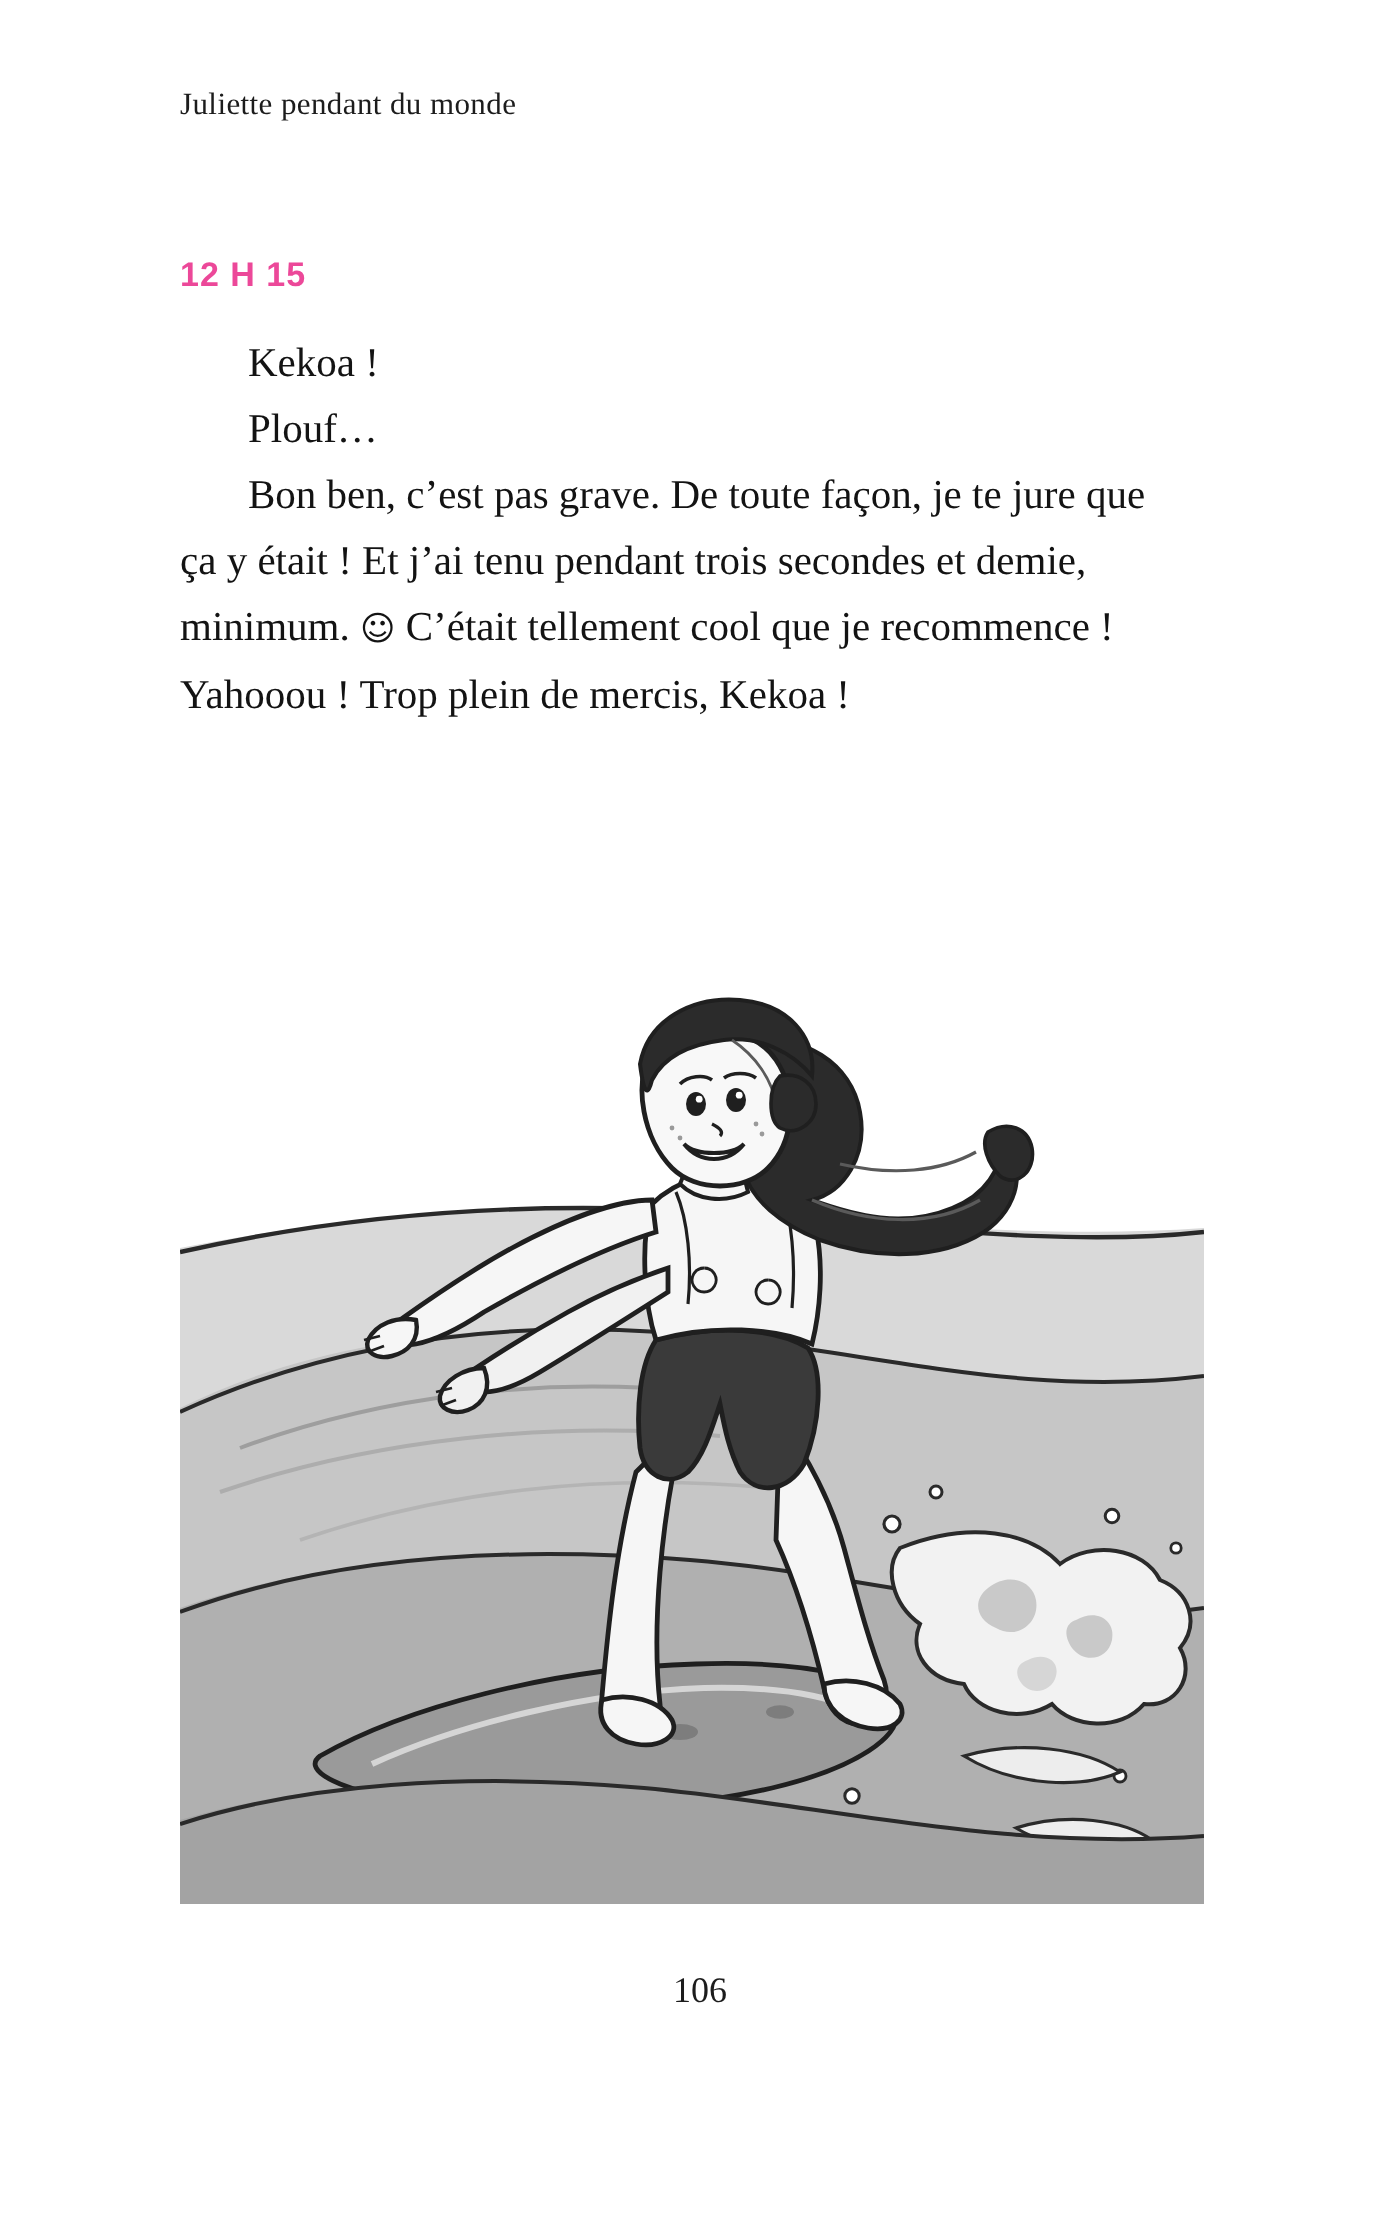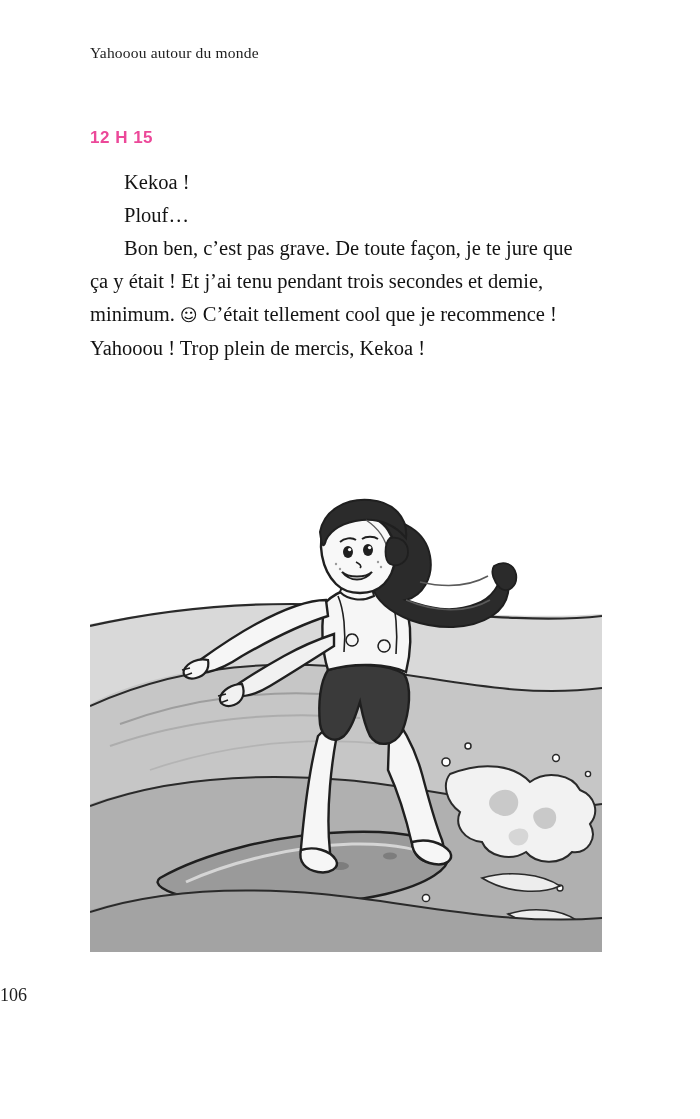--- a/index.html
+++ b/index.html
@@ -76,32 +76,32 @@
     background: #ffffff;
   }
   .figure svg {
     display: block;
   }
   .folio {
     position: absolute;
     left: 0;
     top: 985px;
     width: 700px;
-    text-align: left;
+    text-align: center;
     font-family: "Liberation Serif", serif;
     font-size: 18px;
     color: #1c1c1c;
   }
 </style>
 </head>
 <body>
 
 <div class="page">
 
-  <div class="running-head">Yahooou autour du monde</div>
+  <div class="running-head">Juliette pendant du monde</div>
 
   <div class="time-heading">12 H 15</div>
 
   <div class="body-text">
     <p>
       <span>Kekoa !</span>
     </p>
     <p>
       <span>Plouf…</span>
     </p>

